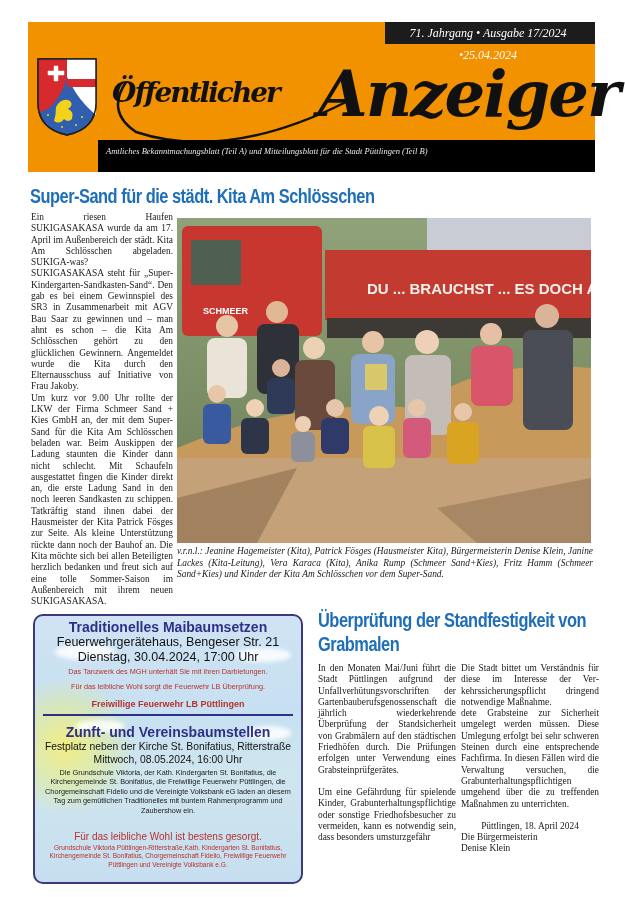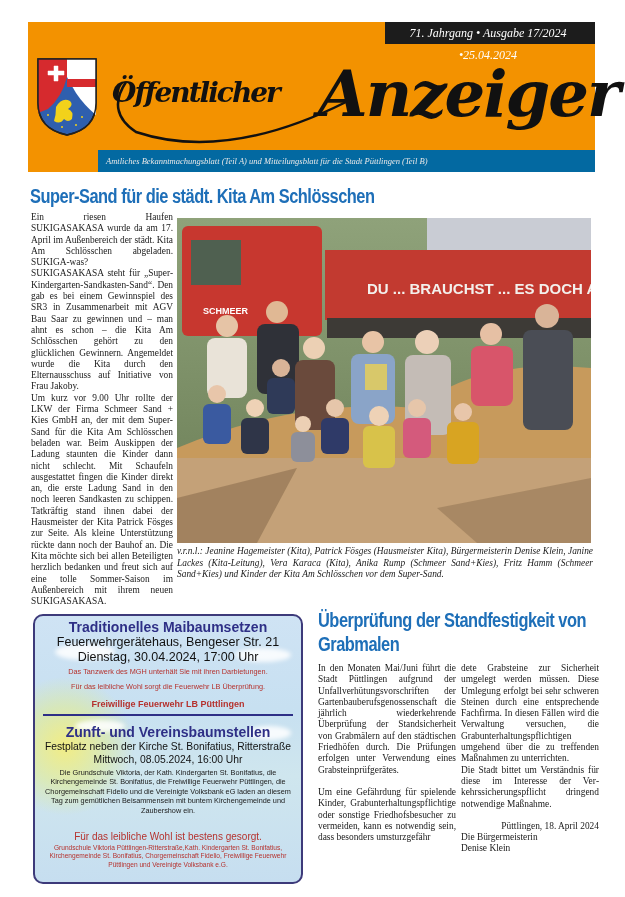--- a/index.html
+++ b/index.html
@@ -9,21 +9,21 @@
     
     .masthead { position: absolute; left: 28px; top: 22px; width: 567px; height: 150px; background: #f39200; }
     .issue-bar { position: absolute; right: 0; top: 0; width: 210px; height: 22px; background: #1c1c1c; color: #fff;
       font-family: "Liberation Serif", serif; font-style: italic; font-size: 12px; line-height: 22px; text-align: center; padding-right: 4px; }
     .crest { position: absolute; left: 8px; top: 35px; width: 62px; height: 80px; }
     .logo { position: absolute; left: 78px; top: 28px; height: 90px; white-space: nowrap; color: #111;
       font-family: "DejaVu Serif", serif; font-style: italic; }
     .logo .w1 { font-size: 28px; font-weight: bold; letter-spacing: -2px; position: absolute; left: 6px; top: 26px; }
     .logo .w2 { font-size: 64px; font-weight: bold; letter-spacing: -2px; position: absolute; left: 212px; top: 6px; }
     .logo-swash { position: absolute; left: 78px; top: 40px; width: 300px; height: 90px; }
-    .sub-bar { position: absolute; left: 70px; bottom: 0; width: 497px; height: 22px; background: #0369a1; color: #e8e8e8;
+    .sub-bar { position: absolute; left: 70px; bottom: 0; width: 497px; height: 32px; background: #000000; color: #e8e8e8;
       font-family: "Liberation Serif", serif; font-style: italic; font-size: 8.5px; line-height: 22px; padding-left: 8px; }
 
     
     .headline { color: #1e6fb8; font-family: "Liberation Sans", sans-serif; font-weight: bold; letter-spacing: -0.6px; transform-origin: left top; }
     .h1 { position: absolute; left: 30px; top: 185px; font-size: 20px; transform: scaleX(0.82); white-space: nowrap; }
     .h2 { position: absolute; left: 318px; top: 608px; font-size: 20px; line-height: 24px; width: 340px; transform: scaleX(0.82); }
 
     
     .body-col { position: absolute; font-size: 9.4px; line-height: 11.3px; text-align: justify; hyphens: manual; }
     .col-a { left: 31px; top: 212px; width: 142px; }
@@ -165,34 +165,34 @@
     <div class="p-title">Traditionelles Maibaumsetzen</div>
     <div class="p-line">Feuerwehrgerätehaus, Bengeser Str. 21</div>
     <div class="p-line">Dienstag, 30.04.2024, 17:00 Uhr</div>
     <div class="p-red" style="margin-top:2px;">Das Tanzwerk des MGH unterhält Sie mit ihren Darbietungen.</div>
     <div class="p-red" style="margin-top:5px;">Für das leibliche Wohl sorgt die Feuerwehr LB Überprüfung.</div>
     <div class="p-redb" style="margin-top:7px;">Freiwillige Feuerwehr LB Püttlingen</div>
     <div class="p-rule"></div>
     <div class="p-title" style="margin-top:8px;">Zunft- und Vereinsbaumstellen</div>
     <div class="p-line" style="font-size:10.3px; line-height:13px;">Festplatz neben der Kirche St. Bonifatius, Ritterstraße</div>
     <div class="p-line" style="font-size:10.3px; line-height:13px;">Mittwoch, 08.05.2024, 16:00 Uhr</div>
-    <div class="p-small" style="margin:2px 6px 0 6px;">Die Grundschule Viktoria, der Kath. Kindergarten St. Bonifatius, die Kirchengemeinde St. Bonifatius, die Freiwillige Feuerwehr Püttlingen, die Chorgemeinschaft Fidelio und die Vereinigte Volksbank eG laden an diesem Tag zum gemütlichen Beisammensein mit buntem Kirchengemeinde und Zaubershow ein.</div>
+    <div class="p-small" style="margin:2px 6px 0 6px;">Die Grundschule Viktoria, der Kath. Kindergarten St. Bonifatius, die Kirchengemeinde St. Bonifatius, die Freiwillige Feuerwehr Püttlingen, die Chorgemeinschaft Fidelio und die Vereinigte Volksbank eG laden an diesem Tag zum gemütlichen Traditionelles mit buntem Rahmenprogramm und Zaubershow ein.</div>
     <div class="p-red" style="font-size:10px; margin-top:17px;">Für das leibliche Wohl ist bestens gesorgt.</div>
     <div class="p-red" style="font-size:6.6px; line-height:8.4px; margin:2px 6px 0 6px;">Grundschule Viktoria Püttlingen-Ritterstraße,Kath. Kindergarten St. Bonifatius, Kirchengemeinde St. Bonifatius, Chorgemeinschaft Fidelio, Freiwillige Feuerwehr Püttlingen und Vereinigte Volksbank e.G.</div>
   </div>
 </div>
 
 <h2 class="headline h2">Überprüfung der Standfestigkeit von Grabmalen</h2>
 
 <div class="body-col col-b">
   <p>In den Monaten Mai/Juni führt die Stadt Püttlingen aufgrund der Unfallverhütungsvorschriften der Gartenbauberufsgenossen­schaft die jährlich wiederkeh­rende Überprüfung der Standsi­cherheit von Grabmälern auf den städtischen Friedhöfen durch. Die Prüfungen erfolgen unter Verwendung eines Grabstein­prüfgerätes.</p>
   <div class="gap"></div>
   <p>Um eine Gefährdung für spie­lende Kinder, Grabunterhal­tungspflichtige oder sonstige Friedhofsbesucher zu vermei­den, kann es notwendig sein, dass besonders umsturzgefähr­</p>
 </div>
 
 <div class="body-col col-c">
+  <p>Die Stadt bittet um Verständnis für diese im Interesse der Ver­kehrssicherungspflicht dringend notwendige Maßnahme.</p>
   <p>dete Grabsteine zur Sicherheit umgelegt werden müssen. Die­se Umlegung erfolgt bei sehr schweren Steinen durch eine entsprechende Fachfirma. In die­sen Fällen wird die Verwaltung versuchen, die Grabunterhal­tungspflichtigen umgehend über die zu treffenden Maßnahmen zu unterrichten.</p>
-  <p>Die Stadt bittet um Verständnis für diese im Interesse der Ver­kehrssicherungspflicht dringend notwendige Maßnahme.</p>
   <div class="gap"></div>
-  <p style="text-align:right;">Püttlingen, 18. April 2024</p>
+  <p style="text-align:center;">Püttlingen, 18. April 2024</p>
   <p style="text-align:left;">Die Bürgermeisterin</p>
   <p style="text-align:left;">Denise Klein</p>
 </div>
 
 </body></html>

